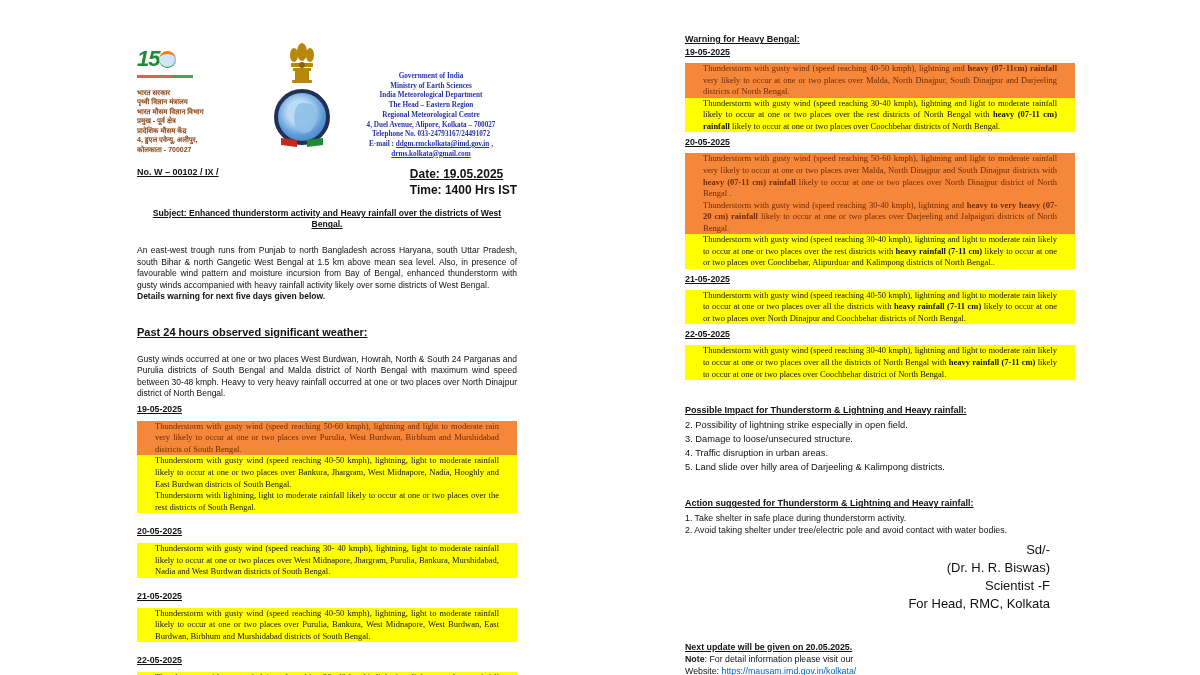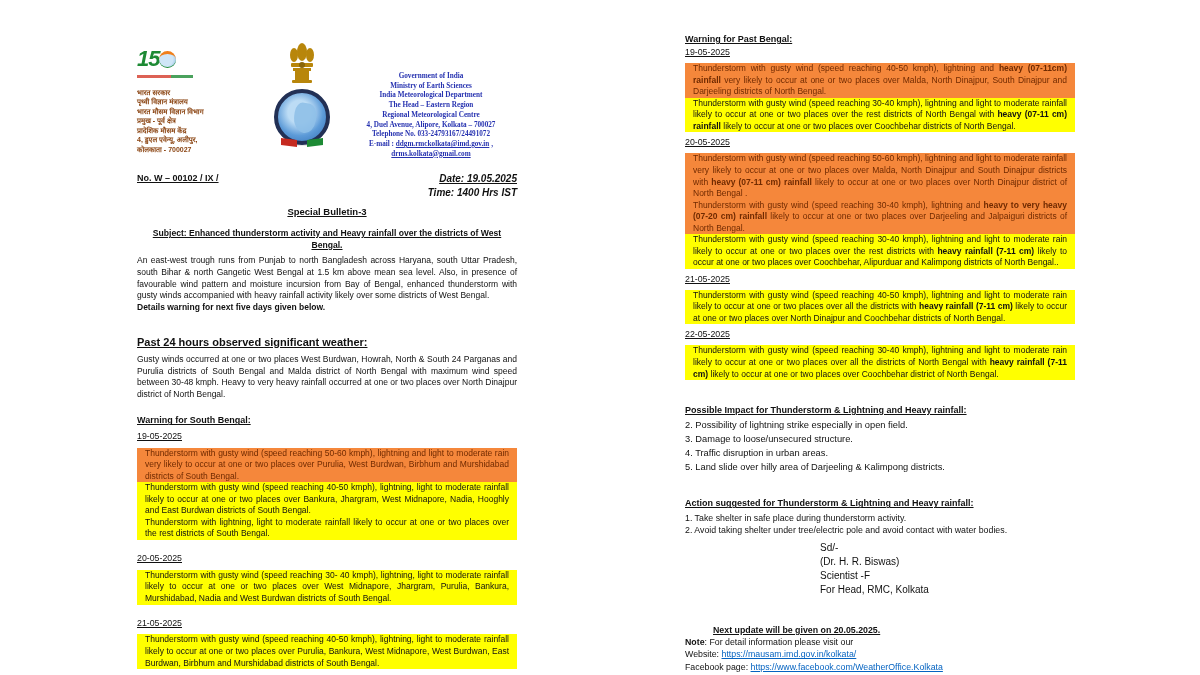--- a/index.html
+++ b/index.html
@@ -32,57 +32,57 @@
   .ribbon { display:flex; margin-top:-6px; }
   .ribbon i { width:16px; height:7px; display:block; }
   .ribbon .r { background:#c52a20; transform:skewY(8deg); }
   .ribbon .m { background:#e8e8e8; width:10px; }
   .ribbon .g { background:#1d8a34; transform:skewY(-8deg); }
   .head-right { flex:1; text-align:center; color:#2632b0; font-family:"Liberation Serif", serif;
                 font-weight:bold; font-size:7.2px; line-height:1.35; padding-top:30px; }
   .head-right .email a { color:#2632b0; text-decoration:underline;margin-top:8px; }
 
   
-  .refrow { display:flex; justify-content:space-between; margin-top:18px;gap:46px; }
+  .refrow { display:flex; justify-content:space-between; margin-top:12px;gap:46px; }
   .refno { font-weight:bold; text-decoration:underline; font-size:9px; }
-  .datetime { text-align:right; font-size:10px;font-style:italic; }
+  .datetime { text-align:left; font-size:12px; }
   .datetime .d { font-weight:bold; text-decoration:underline; }
   .datetime .t { font-weight:bold; }
   .bulletin-title { text-align:center; font-weight:bold; text-decoration:underline;
                     font-size:9.5px; margin-top:7px; }
 
   .subject { font-weight:bold; text-decoration:underline; text-align:center;
              font-size:8.6px; margin-top:9px; }
-  .para { text-align:justify; margin-top:4px; }
+  .para { text-align:justify; margin-top:14px; }
   .bold-line { font-weight:bold; }
   .sec-big { font-size:11px; font-weight:bold; text-decoration:underline; margin-top:22px; }
   .sec { font-weight:bold; text-decoration:underline; font-size:9px; }
   .warn-head { margin-top:14px; }
 
   
-  .date-heading { font-weight:normal; text-decoration:underline; font-size:8.8px; }
-  .wpara { text-align:justify; padding:0 8px; }
+  .date-heading { font-weight:bold; text-decoration:underline; font-size:8.8px; }
+  .wpara { text-align:justify; padding:0 18px;font-family:Liberation Serif, serif; }
   .hl-orange { background:#f5873b; color:#702a00; }
   .hl-yellow { background:#ffff00; color:#111; }
   .wpara .b { font-weight:bold; }
   .days-loose .date-heading { margin-top:13px; margin-bottom:5px; }
   .days-tight .date-heading { margin-top:5px; margin-bottom:4px; }
   .days-loose .date-heading:first-child { margin-top:4px; }
   .days-tight .date-heading:first-child { margin-top:2px; }
 
   
   .impact-head { margin-top:24px; }
   .impact-list { margin-top:3px; font-size:9.3px; line-height:1.48; }
   .action-head { margin-top:23px; }
   .action-list { margin-top:2px; font-size:8.8px; line-height:1.38; }
 
   
-  .signature { width:230px; margin:5px 25px 12px auto; text-align:left; font-size:10px; line-height:1.4; }
+  .signature { width:230px; margin:5px 25px 12px auto; text-align:right; font-size:13px; line-height:1.4; }
   .footer { margin-top:27px; font-size:8.8px; line-height:1.4; }
-  .next-update { font-weight:bold; text-decoration:underline;margin-left:28px; }
+  .next-update { font-weight:bold; text-decoration:underline; }
   .note-label { font-weight:bold; }
   .linkline a { color:#0563c1; text-decoration:underline; }
 </style>
 </head>
 <body>
 
 <div class="page">
 
   <div class="col col-left">
 
@@ -144,47 +144,45 @@
     </div>
 
     <div class="refrow">
       <span class="refno">No. W – 00102 / IX /</span>
       <span class="datetime">
         <span class="d">Date: 19.05.2025</span><br>
         <span class="t">Time: 1400 Hrs IST</span>
       </span>
     </div>
 
-    <div class="bulletin-title">Special Bulletin-3</div>
 
     <div class="subject">Subject:  Enhanced thunderstorm activity and Heavy rainfall over the districts of West Bengal.</div>
     <div class="para">An east-west trough runs from Punjab to north Bangladesh across Haryana, south Uttar Pradesh, south Bihar &amp; north Gangetic West Bengal at 1.5 km above mean sea level. Also, in presence of favourable wind pattern and moisture incursion from Bay of Bengal, enhanced thunderstorm with gusty winds accompanied with heavy rainfall activity likely over some districts of West Bengal.</div>
     <div class="bold-line">Details warning for next five days given below.</div>
 
     <div class="sec-big">Past 24 hours observed significant weather:</div>
     <div class="para">Gusty winds occurred at one or two places West Burdwan, Howrah, North &amp; South 24 Parganas and Purulia districts of South Bengal and Malda district of North Bengal with maximum wind speed between 30-48 kmph. Heavy to very heavy rainfall occurred at one or two places over North Dinajpur district of North Bengal.</div>
 
-    <div class="sec warn-head">Warning for South Bengal:</div>
     <div class="days-loose">
         <div class="date-heading">19-05-2025</div>
         <div class="wpara hl-orange"><span>Thunderstorm with gusty wind (speed reaching 50-60 kmph), lightning and light to moderate rain very likely to occur at one or two places over Purulia, West Burdwan, Birbhum and Murshidabad districts of South Bengal.</span></div>
         <div class="wpara hl-yellow"><span>Thunderstorm with gusty wind (speed reaching 40-50 kmph), lightning, light to moderate rainfall likely to occur at one or two places over Bankura, Jhargram, West Midnapore, Nadia, Hooghly and East Burdwan districts of South Bengal.</span></div>
         <div class="wpara hl-yellow"><span>Thunderstorm with lightning, light to moderate rainfall likely to occur at one or two places over the rest districts of South Bengal.</span></div>
         <div class="date-heading">20-05-2025</div>
         <div class="wpara hl-yellow"><span>Thunderstorm with gusty wind (speed reaching 30- 40 kmph), lightning, light to moderate rainfall likely to occur at one or two places over West Midnapore, Jhargram, Purulia, Bankura, Murshidabad, Nadia and West Burdwan districts of South Bengal.</span></div>
         <div class="date-heading">21-05-2025</div>
         <div class="wpara hl-yellow"><span>Thunderstorm with gusty wind (speed reaching 40-50 kmph), lightning, light to moderate rainfall likely to occur at one or two places over Purulia, Bankura, West Midnapore, West Burdwan, East Burdwan, Birbhum and Murshidabad districts of South Bengal.</span></div>
         <div class="date-heading">22-05-2025</div>
         <div class="wpara hl-yellow"><span>Thunderstorm with gusty wind (speed reaching 30- 40 kmph), lightning, light to moderate rainfall likely to occur at one or two places over all the districts of South Bengal.</span></div>
       </div>
   </div>
 
   <div class="col col-right">
 
-    <div class="sec">Warning for Past Bengal:</div>
+    <div class="sec">Warning for Heavy Bengal:</div>
     <div class="days-tight">
         <div class="date-heading">19-05-2025</div>
         <div class="wpara hl-orange"><span>Thunderstorm with gusty wind (speed reaching 40-50 kmph), lightning and </span><span class="b">heavy (07-11cm) rainfall</span><span> very likely to occur at one or two places over Malda, North Dinajpur, South Dinajpur and Darjeeling districts of North Bengal.</span></div>
         <div class="wpara hl-yellow"><span>Thunderstorm with gusty wind (speed reaching 30-40 kmph), lightning and light to moderate rainfall likely to occur at one or two places over the rest districts of North Bengal with </span><span class="b">heavy (07-11 cm) rainfall</span><span> likely to occur at one or two places over Coochbehar districts of North Bengal.</span></div>
         <div class="date-heading">20-05-2025</div>
         <div class="wpara hl-orange"><span>Thunderstorm with gusty wind (speed reaching 50-60 kmph), lightning and light to moderate rainfall very likely to occur at one or two places over Malda, North Dinajpur and South Dinajpur districts with </span><span class="b">heavy (07-11 cm) rainfall</span><span> likely to occur at one or two places over North Dinajpur district of North Bengal .</span></div>
         <div class="wpara hl-orange"><span>Thunderstorm with gusty wind (speed reaching 30-40 kmph), lightning and </span><span class="b">heavy to very heavy (07-20 cm) rainfall</span><span> likely to occur at one or two places over Darjeeling and Jalpaiguri districts of North Bengal.</span></div>
         <div class="wpara hl-yellow"><span>Thunderstorm with gusty wind (speed reaching 30-40 kmph), lightning and light to moderate rain likely to occur at one or two places over the rest districts with </span><span class="b">heavy rainfall (7-11 cm)</span><span> likely to occur at one or two places over Coochbehar, Alipurduar and Kalimpong districts of North Bengal..</span></div>
         <div class="date-heading">21-05-2025</div>
         <div class="wpara hl-yellow"><span>Thunderstorm with gusty wind (speed reaching 40-50 kmph), lightning and light to moderate rain likely to occur at one or two places over all the districts with </span><span class="b">heavy rainfall (7-11 cm)</span><span> likely to occur at one or two places over North Dinajpur and Coochbehar districts of North Bengal.</span></div>

